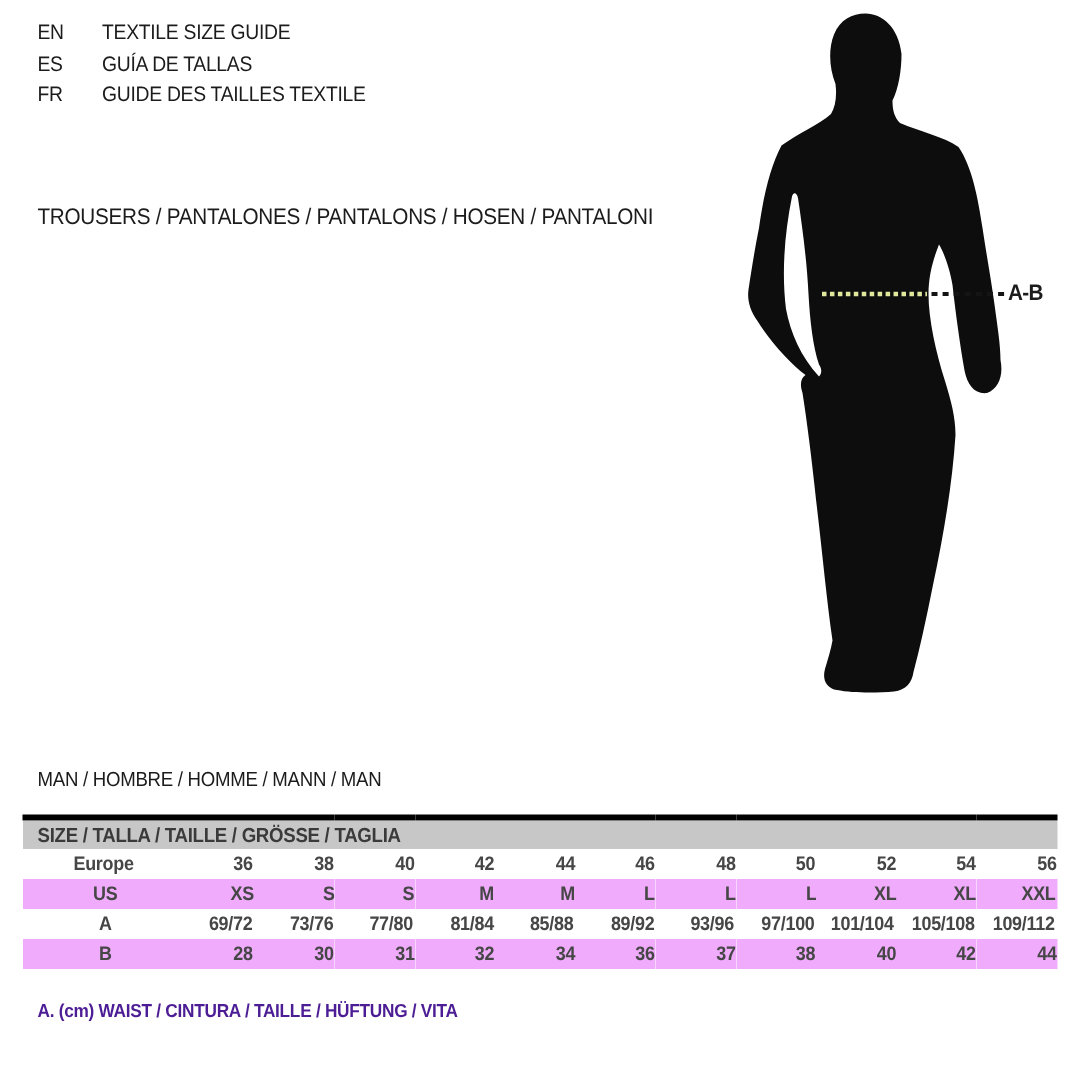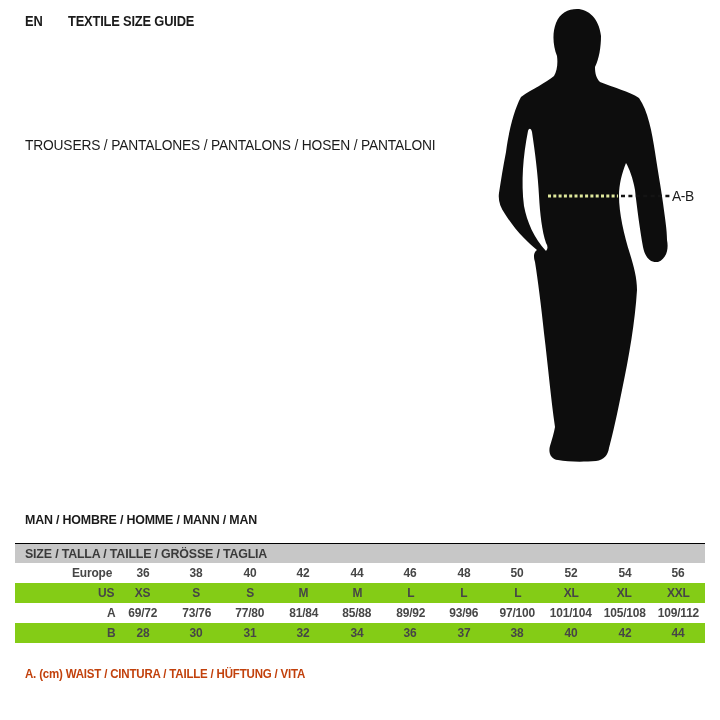--- a/index.html
+++ b/index.html
@@ -9,55 +9,61 @@
     font-family:"Liberation Sans", sans-serif;
   }
   .abs{position:absolute}
 
   
   .cx{display:inline-block;transform:scaleX(.92);transform-origin:50% 50%;white-space:nowrap}
   .cxl{transform-origin:0 50%}
 
   
   .lang-block{left:25px;top:11px}
-  .lang-row{height:20.5px;line-height:20.5px;font-size:14px;font-weight:bold;letter-spacing:-.2px}
+  .lang-row{height:20.5px;line-height:20.5px;font-size:14px;font-weight:normal;letter-spacing:-.2px}
   .lang-code{display:inline-block;width:43px}
 
   
   .category{left:25px;top:136px;font-size:15px;font-weight:normal;letter-spacing:-.2px}
 
   
   .figure-svg{left:495px;top:0}
-  .ab-label{left:672px;top:187px;font-size:15px;font-weight:normal;letter-spacing:-.5px}
-
-  
-  .man-title{left:25px;top:512px;font-size:13.5px;font-weight:bold;letter-spacing:-.2px}
+  .ab-label{left:672px;top:187px;font-size:15px;font-weight:bold;letter-spacing:-.5px}
+
+  
+  .man-title{left:25px;top:512px;font-size:13.5px;font-weight:normal;letter-spacing:-.2px}
 
   
   .size-table{left:15px;top:543px;width:690px;border-collapse:collapse;table-layout:fixed}
   .size-table td{
-    font-size:13px;font-weight:bold;color:#464646;text-align:center;
+    font-size:13px;font-weight:bold;color:#464646;text-align:right;
     height:20px;padding:0;line-height:20px;letter-spacing:-.2px;overflow:hidden
   }
-  .size-table tr.alt{background:#84cc16}
-  .size-table td.lbl{text-align:right;padding-left:10px}
+  .size-table tr.alt{background:#f0abfc}
+  .size-table td.lbl{text-align:center;padding-left:10px}
   .size-table tr.head td{
     background:#c7c7c7;color:#3a3a3a;height:19px;line-height:19px;
-    border-top:1px solid #000000;text-align:left;padding-left:10px;font-size:13.5px
+    border-top:4px solid #000000;text-align:left;padding-left:10px;font-size:13.5px
   }
 
   
-  .notes{left:25px;top:666px;font-size:12.5px;font-weight:bold;line-height:17.2px;color:#c2410c;letter-spacing:-.2px}
+  .notes{left:25px;top:666px;font-size:12.5px;font-weight:bold;line-height:17.2px;color:#4c1d95;letter-spacing:-.2px}
 </style>
 </head>
 <body>
 
 <div class="abs lang-block">
   <div class="lang-row">
     <span class="lang-code"><span class="cx cxl">EN</span></span><span class="cx cxl">TEXTILE SIZE GUIDE</span>
+  </div>
+  <div class="lang-row">
+    <span class="lang-code"><span class="cx cxl">ES</span></span><span class="cx cxl">GUÍA DE TALLAS</span>
+  </div>
+  <div class="lang-row">
+    <span class="lang-code"><span class="cx cxl">FR</span></span><span class="cx cxl">GUIDE DES TAILLES TEXTILE</span>
   </div>
 </div>
 
 <div class="abs category">
   <span class="cx cxl">TROUSERS / PANTALONES / PANTALONS / HOSEN / PANTALONI</span>
 </div>
 
 <svg class="abs figure-svg" width="215" height="470" viewBox="495 0 215 470" aria-hidden="true">
   <path d="M577,9
            C588,9 599,18 601,36

